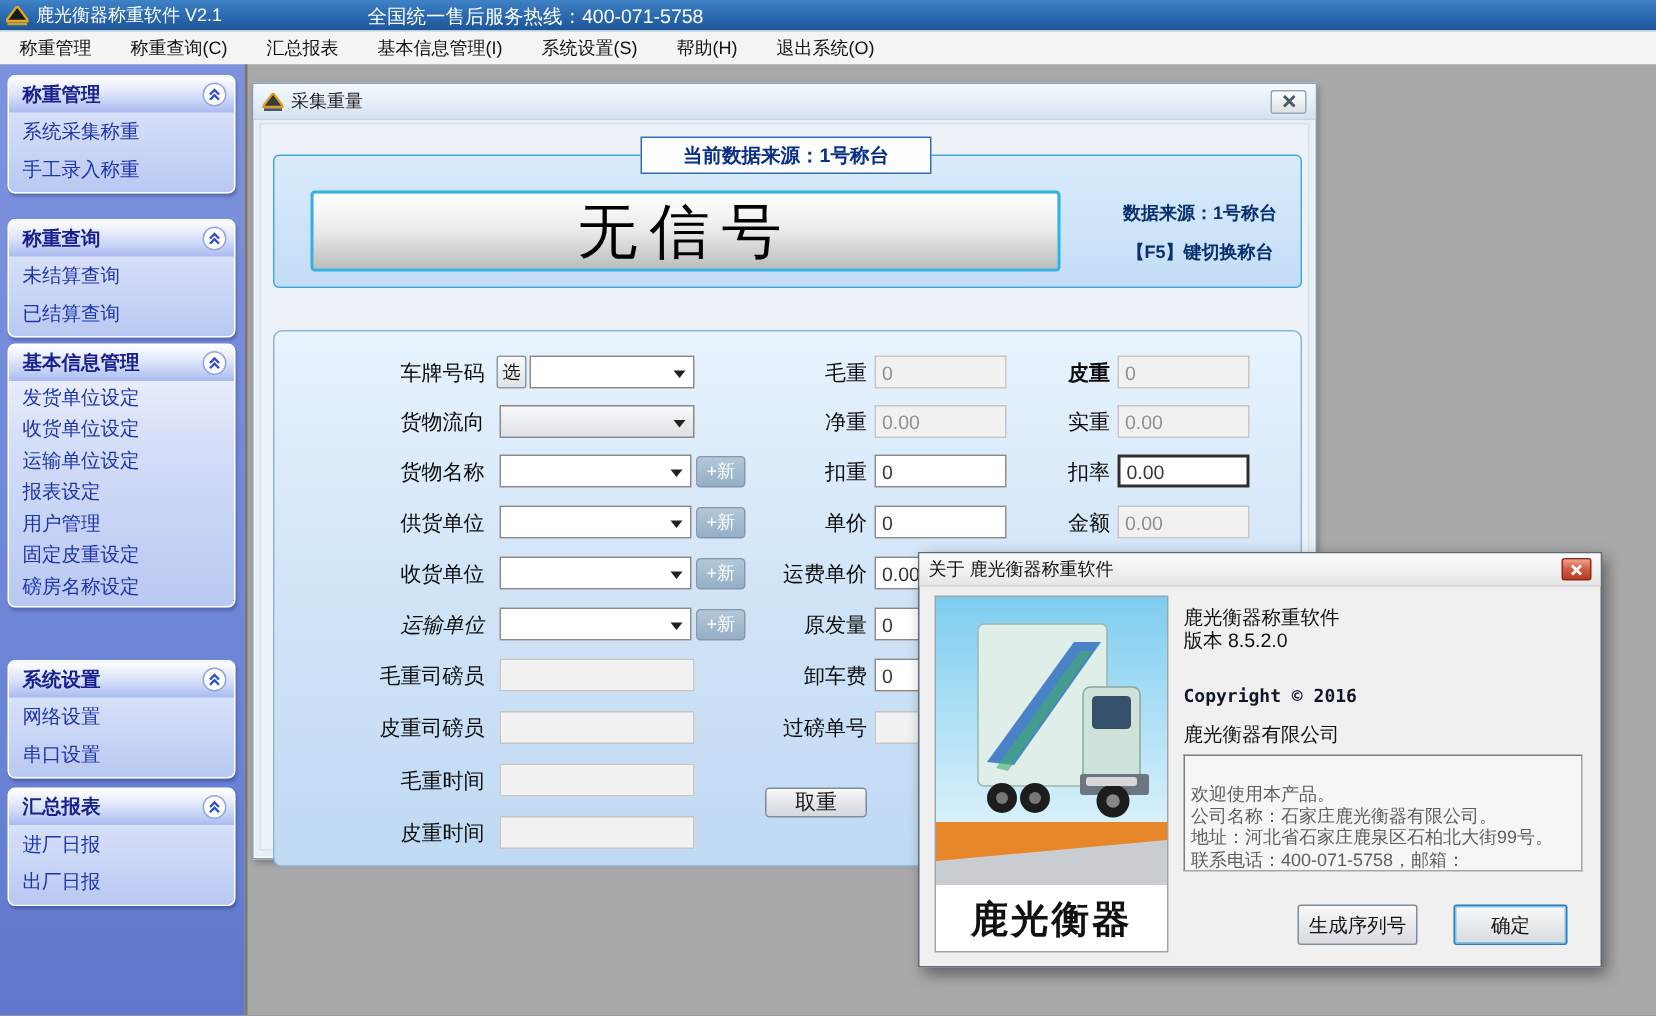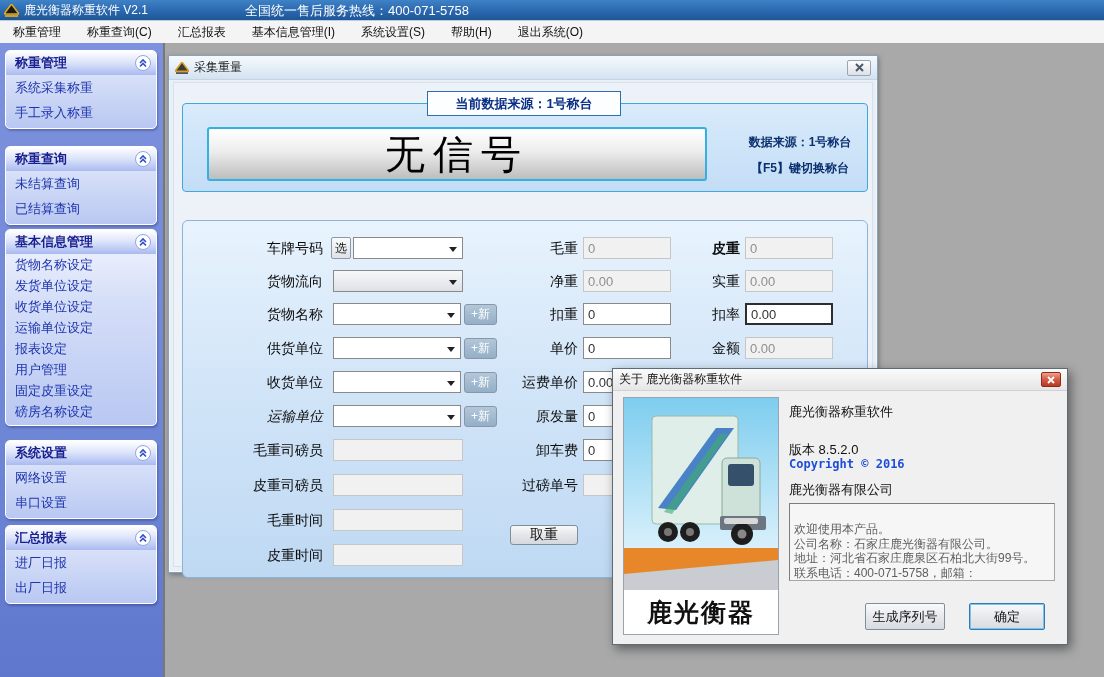--- a/index.html
+++ b/index.html
@@ -96,22 +96,22 @@
   .dlg-close { margin-left:auto; width:20px; height:15px; border:1px solid #8e2a18; border-radius:2px;
     background:linear-gradient(180deg,#f0a violet,#b83a22); 
     background:linear-gradient(180deg,#f2a08c 0%,#d2604a 45%,#b83a22 100%);
     display:flex; align-items:center; justify-content:center; cursor:pointer; }
   .dlg-img { position:absolute; left:10px; top:28px; width:156px; height:238px; border:1px solid #9aa4ae; background:#fff; overflow:hidden; }
   .dlg-img svg { display:block; }
   .img-cap { position:absolute; left:0; bottom:0; width:100%; height:44px; background:#fff;
     display:flex; align-items:center; justify-content:center;
     font-size:25px; font-weight:bold; color:#111; font-family:"Liberation Serif",serif; letter-spacing:2px; }
   .dlg-t1 { position:absolute; left:176px; top:34px; font-size:13px; color:#111; }
-  .dlg-t2 { position:absolute; left:176px; top:72px; font-size:13px; color:#111; }
-  .dlg-t3 { position:absolute; left:176px; top:88px; font-size:12px; color:#1d4ed8; font-family:"DejaVu Sans Mono",monospace; font-weight:bold; }
+  .dlg-t2 { position:absolute; left:176px; top:49px; font-size:13px; color:#111; }
+  .dlg-t3 { position:absolute; left:176px; top:88px; font-size:12px; color:#0f172a; font-family:"DejaVu Sans Mono",monospace; font-weight:bold; }
   .dlg-t4 { position:absolute; left:176px; top:112px; font-size:13px; color:#111; }
   .infobox { position:absolute; left:176px; top:134px; width:266px; height:78px;
     border:1px solid #a6a6a6; border-top-color:#7c7c7c; border-left-color:#7c7c7c;
     background:#f6f6f6; color:#5e5e5e; font-size:12px; line-height:14.5px; padding:18px 4px; overflow:hidden; }
   .dlg-btn { position:absolute; top:234px; height:27px; border:1px solid #7e8e9c; border-radius:2px;
     background:linear-gradient(180deg,#fafafa 0%,#e7e9ec 50%,#d8dbdf 100%);
     font-size:13px; color:#111; cursor:pointer; }
   .btn-gen { left:252px; width:80px; }
   .btn-ok  { left:356px; width:76px; border:1px solid #2f7ab8; box-shadow:0 0 0 1px #7cc3ea inset; }
 </style>
@@ -172,21 +172,20 @@
     <div class="panel compact" style="top:186px;">
       <div class="panel-h">
         <span>基本信息管理</span>
         <span class="chev">
           <svg width="10" height="10" viewBox="0 0 10 10">
               <polyline points="2,5 5,2 8,5" fill="none" stroke="#2d4fd0" stroke-width="1.6"></polyline>
               <polyline points="2,8.5 5,5.5 8,8.5" fill="none" stroke="#2d4fd0" stroke-width="1.6"></polyline>
             </svg>
         </span>
       </div>
-      <div class="panel-i">货物名称设定</div>
       <div class="panel-i">发货单位设定</div>
       <div class="panel-i">收货单位设定</div>
       <div class="panel-i">运输单位设定</div>
       <div class="panel-i">报表设定</div>
       <div class="panel-i">用户管理</div>
       <div class="panel-i">固定皮重设定</div>
       <div class="panel-i">磅房名称设定</div>
     </div>
 
     <div class="panel" style="top:397px;">

